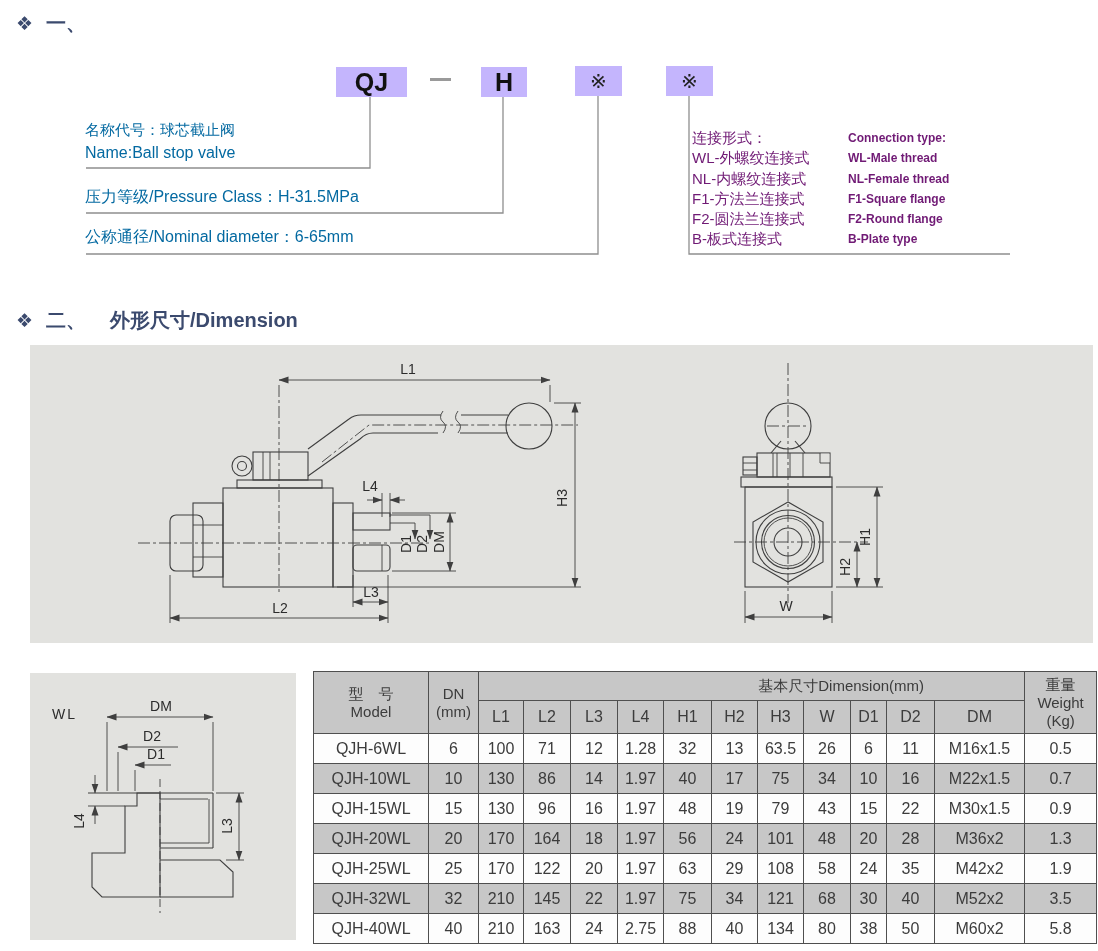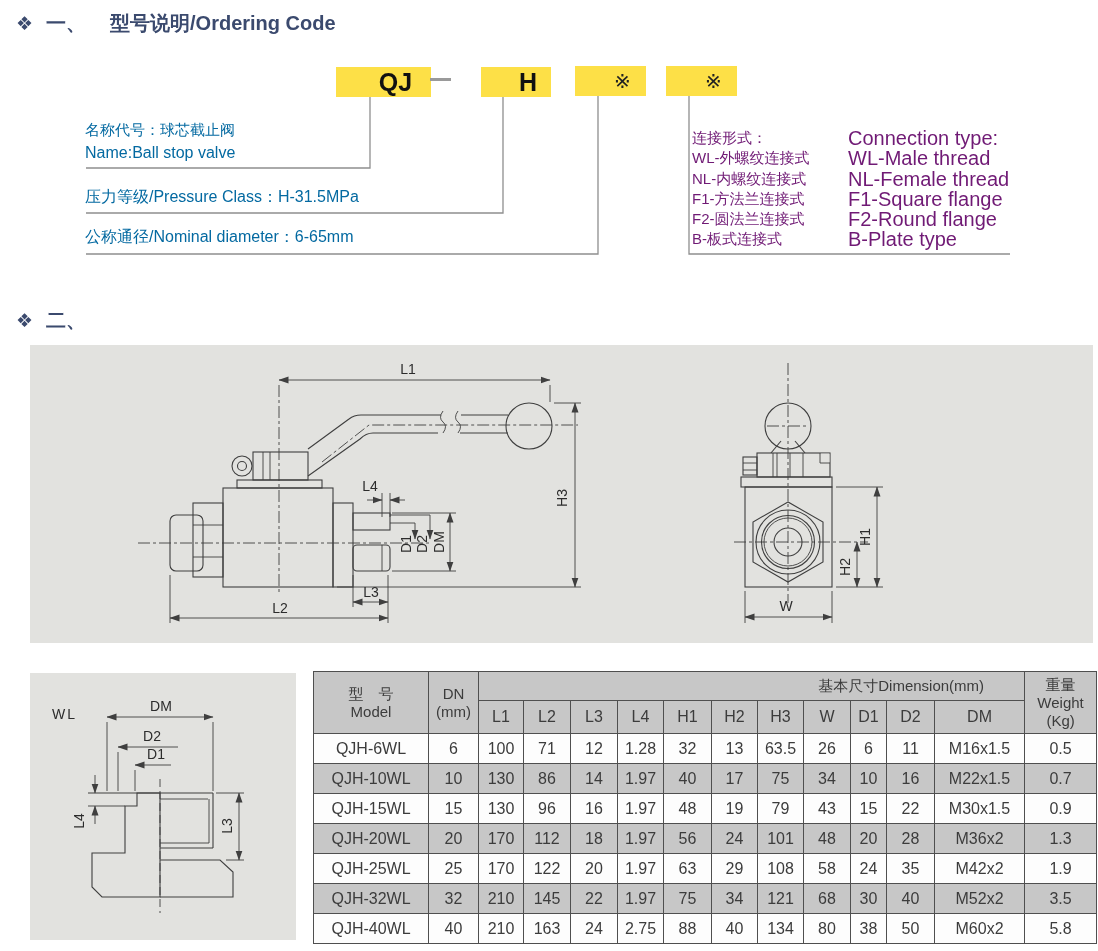--- a/index.html
+++ b/index.html
@@ -8,56 +8,55 @@
     font-family:"Liberation Sans","DejaVu Sans",sans-serif;color:#1f1f1f;
     overflow:hidden;
   }
   .abs{position:absolute;}
   
   .sec-title{position:absolute;display:flex;align-items:baseline;font-weight:bold;
     font-size:20px;color:#3b4a6e;white-space:nowrap;}
   .sec-title .diamond{font-size:19px;margin-right:13px;font-family:"DejaVu Sans",sans-serif;}
   .sec-title .idx{margin-right:24px;}
   
-  .codebox{position:absolute;background:#fde047;display:flex;align-items:center;
-    justify-content:center;font-weight:bold;font-size:25px;color:#111;padding-left:24px;}
+  .codebox{position:absolute;background:#c4b5fd;display:flex;align-items:center;
+    justify-content:center;font-weight:bold;font-size:25px;color:#111;}
   .codebox.star{font-weight:normal;font-size:20px;color:#222;font-family:"DejaVu Sans",sans-serif;}
   .dashsep{position:absolute;background:#9a9a9a;height:3px;}
   .lbl{position:absolute;font-size:15px;white-space:nowrap;color:#0369a1;}
   .lbl.en{font-size:16px;}
   .conncol{position:absolute;font-size:15px;line-height:20.3px;white-space:nowrap;color:#701a75;}
-  .conncol.en{font-size:20px;}
+  .conncol.en{font-size:12px;font-weight:bold;}
   
   .panel{position:absolute;background:#e2e2df;}
   svg text{font-family:"Liberation Sans","DejaVu Sans",sans-serif;font-size:14px;fill:#2c2c2c;}
   .s{fill:none;stroke:#3f3f3f;stroke-width:1.1;}
   .thin{stroke-width:0.9;}
   .cl{stroke-dasharray:12 3 3 3;stroke-width:0.9;}
   .dsh{stroke-dasharray:8 4;stroke-width:0.9;}
   
   table.spec{position:absolute;left:313px;top:671px;width:783px;border-collapse:collapse;
     table-layout:fixed;font-size:16px;color:#3c3c3c;}
   table.spec th,table.spec td{border:1px solid #4f4f4f;text-align:center;vertical-align:middle;
     padding:0;font-weight:normal;overflow:hidden;}
   table.spec thead th{background:#c7c7c7;}
   table.spec .hz{font-size:15px;line-height:18px;}
-  table.spec .dimspan{text-align:right;padding-right:40px;}
+  table.spec .dimspan{text-align:right;padding-right:100px;}
   table.spec tr{height:30px;}
   table.spec tr.hr1{height:29px;margin-top:29px;}
   table.spec tr.hr2{height:33px;}
   table.spec tbody tr.alt td{background:#c7c7c7;margin-left:31px;}
   table.spec tbody tr td{background:#fdfdfd;}
 </style>
 </head>
 <body>
 
 <div class="sec-title" style="left:16px;top:10px;">
   <span class="diamond">❖</span>
   <span class="idx">一、</span>
-  <span>型号说明/Ordering Code</span>
 </div>
 
 <svg class="abs" style="left:0;top:60px;" width="1098" height="210">
   <path d="M370,37 V108 H86" fill="none" stroke="#8f8f8f" stroke-width="1.3"></path>
   <path d="M503,37 V153 H86" fill="none" stroke="#8f8f8f" stroke-width="1.3"></path>
   <path d="M598,36 V194 H86" fill="none" stroke="#8f8f8f" stroke-width="1.3"></path>
   <path d="M689,36 V194 H1010" fill="none" stroke="#8f8f8f" stroke-width="1.3"></path>
 </svg>
 
 <div class="codebox" style="left:336px;top:67px;width:71px;height:30px;">QJ</div>
@@ -84,20 +83,21 @@
   <div>WL-Male thread</div>
   <div>NL-Female thread</div>
   <div>F1-Square flange</div>
   <div>F2-Round flange</div>
   <div>B-Plate type</div>
 </div>
 
 <div class="sec-title" style="left:16px;top:307px;">
   <span class="diamond">❖</span>
   <span class="idx">二、</span>
+  <span>外形尺寸/Dimension</span>
 </div>
 
 <div class="panel" style="left:30px;top:345px;width:1063px;height:298px;">
 <svg width="1063" height="298" viewBox="0 0 1063 298">
   <defs>
     <marker id="arrA" viewBox="0 0 10 10" refX="9.5" refY="5" markerWidth="10" markerHeight="10" orient="auto-start-reverse" markerUnits="userSpaceOnUse">
       <path d="M0,1.5 L10,5 L0,8.5 Z" fill="#3f3f3f"></path>
     </marker>
     <pattern id="hatchA" patternUnits="userSpaceOnUse" width="6" height="6" patternTransform="rotate(45)">
       <line x1="0" y1="0" x2="0" y2="6" stroke="#4a4a4a" stroke-width="1"></line>
@@ -357,21 +357,21 @@
         <td>43</td>
         <td>15</td>
         <td>22</td>
         <td>M30x1.5</td>
         <td>0.9</td>
     </tr>
     <tr class="alt">
       <td>QJH-20WL</td>
         <td>20</td>
         <td>170</td>
-        <td>112</td>
+        <td>164</td>
         <td>18</td>
         <td>1.97</td>
         <td>56</td>
         <td>24</td>
         <td>101</td>
         <td>48</td>
         <td>20</td>
         <td>28</td>
         <td>M36x2</td>
         <td>1.3</td>

